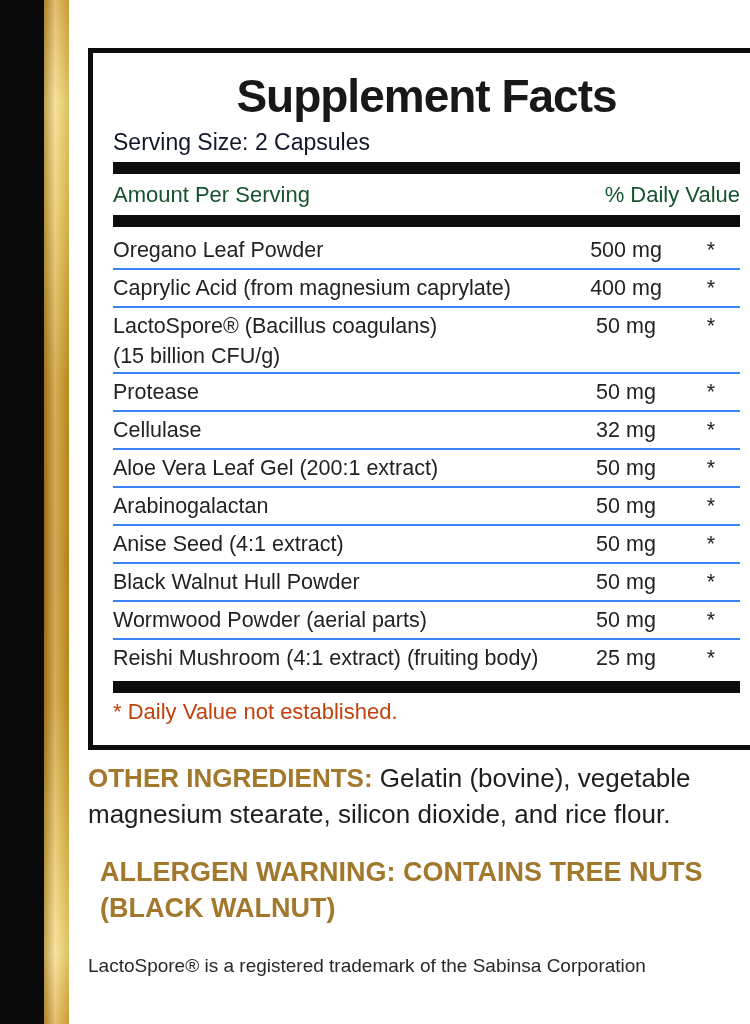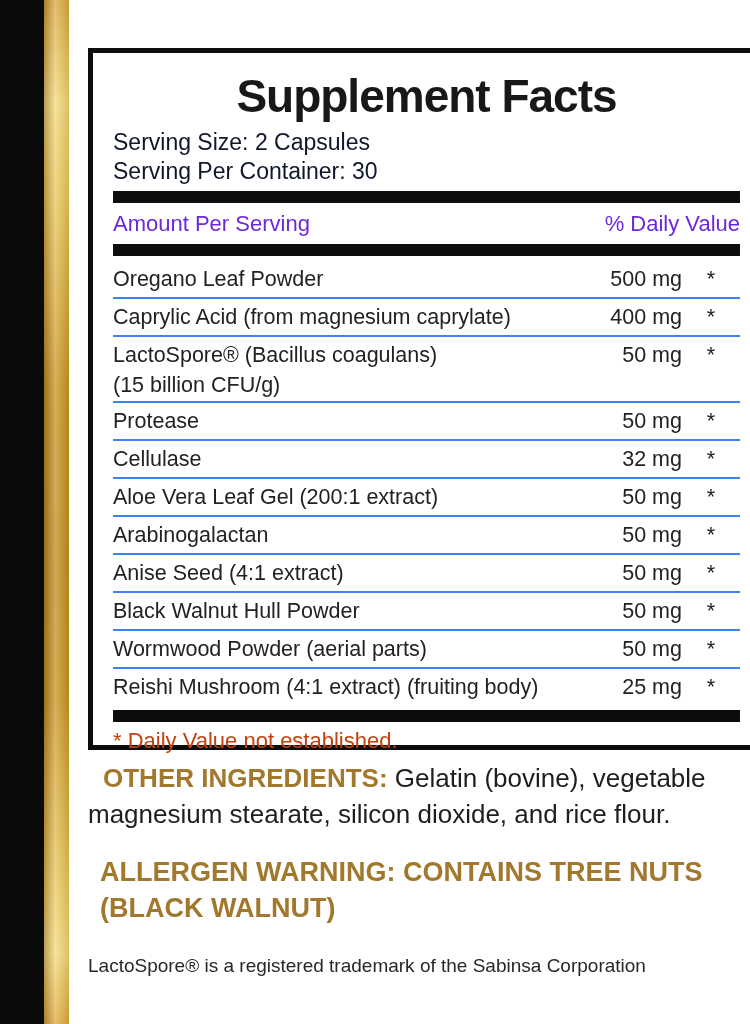--- a/index.html
+++ b/index.html
@@ -47,47 +47,47 @@
   .serving-line{
     font-size:23px;
     line-height:29px;
     color:#0f172a;
   }
   .thick-bar{
     height:12px;background:#0d0d0d;margin:5px 0;
   }
   .col-header{
     display:flex;justify-content:space-between;align-items:center;
-    font-size:22px;line-height:31px;color:#6d28d9;
+    font-size:22px;line-height:31px;color:#14532d;
   }
   
   #rows{margin-top:1px;}
   .row{
     display:flex;align-items:center;
     min-height:34px;
     border-bottom:2px solid #3b82f6;
     font-size:21.5px;color:#242122;
     padding:1px 0;
   }
   .row:last-child{border-bottom:none;}
   .row.tall{align-items:flex-start;padding-top:3px;}
   .cell-name{flex:1;white-space:nowrap;line-height:30px;}
-  .cell-amt{width:112px;text-align:right;white-space:nowrap;line-height:30px;}
+  .cell-amt{width:112px;text-align:center;white-space:nowrap;line-height:30px;}
   .cell-dv{width:58px;text-align:center;line-height:30px;}
   .footnote{
     font-size:22px;line-height:28px;margin-top:5px;color:#c2410c;
   }
   
   #bottom-text{
     position:absolute;left:88px;top:760px;width:660px;
   }
   .other-ing{
     font-size:26px;line-height:36px;color:#201d1d;margin:0;
   }
-  .gold-label{color:var(--gold-text,#a1782c);font-weight:bold;margin-left:15px;}
+  .gold-label{color:var(--gold-text,#a1782c);font-weight:bold;}
   .allergen{
     font-size:27px;line-height:36px;font-weight:bold;
     color:var(--gold-text,#a1782c);
     margin:22px 0 0 12px;
   }
   .trademark{
     font-size:19px;line-height:26px;color:#2a2727;
     margin:27px 0 0 0;white-space:nowrap;
   }
 </style>
@@ -96,21 +96,20 @@
 
 <div id="stage">
 
   <div id="black-strip"></div>
   <div id="gold-strip"></div>
 
   <div id="panel">
     <div class="sf-title">Supplement Facts</div>
 
     <div class="serving-line">Serving Size: 2 Capsules</div>
-    <div class="serving-line">Serving Per Container: 30</div>
 
     <div class="thick-bar"></div>
 
     <div class="col-header">
       <span>Amount Per Serving</span>
       <span>% Daily Value</span>
     </div>
 
     <div class="thick-bar"></div>
 

